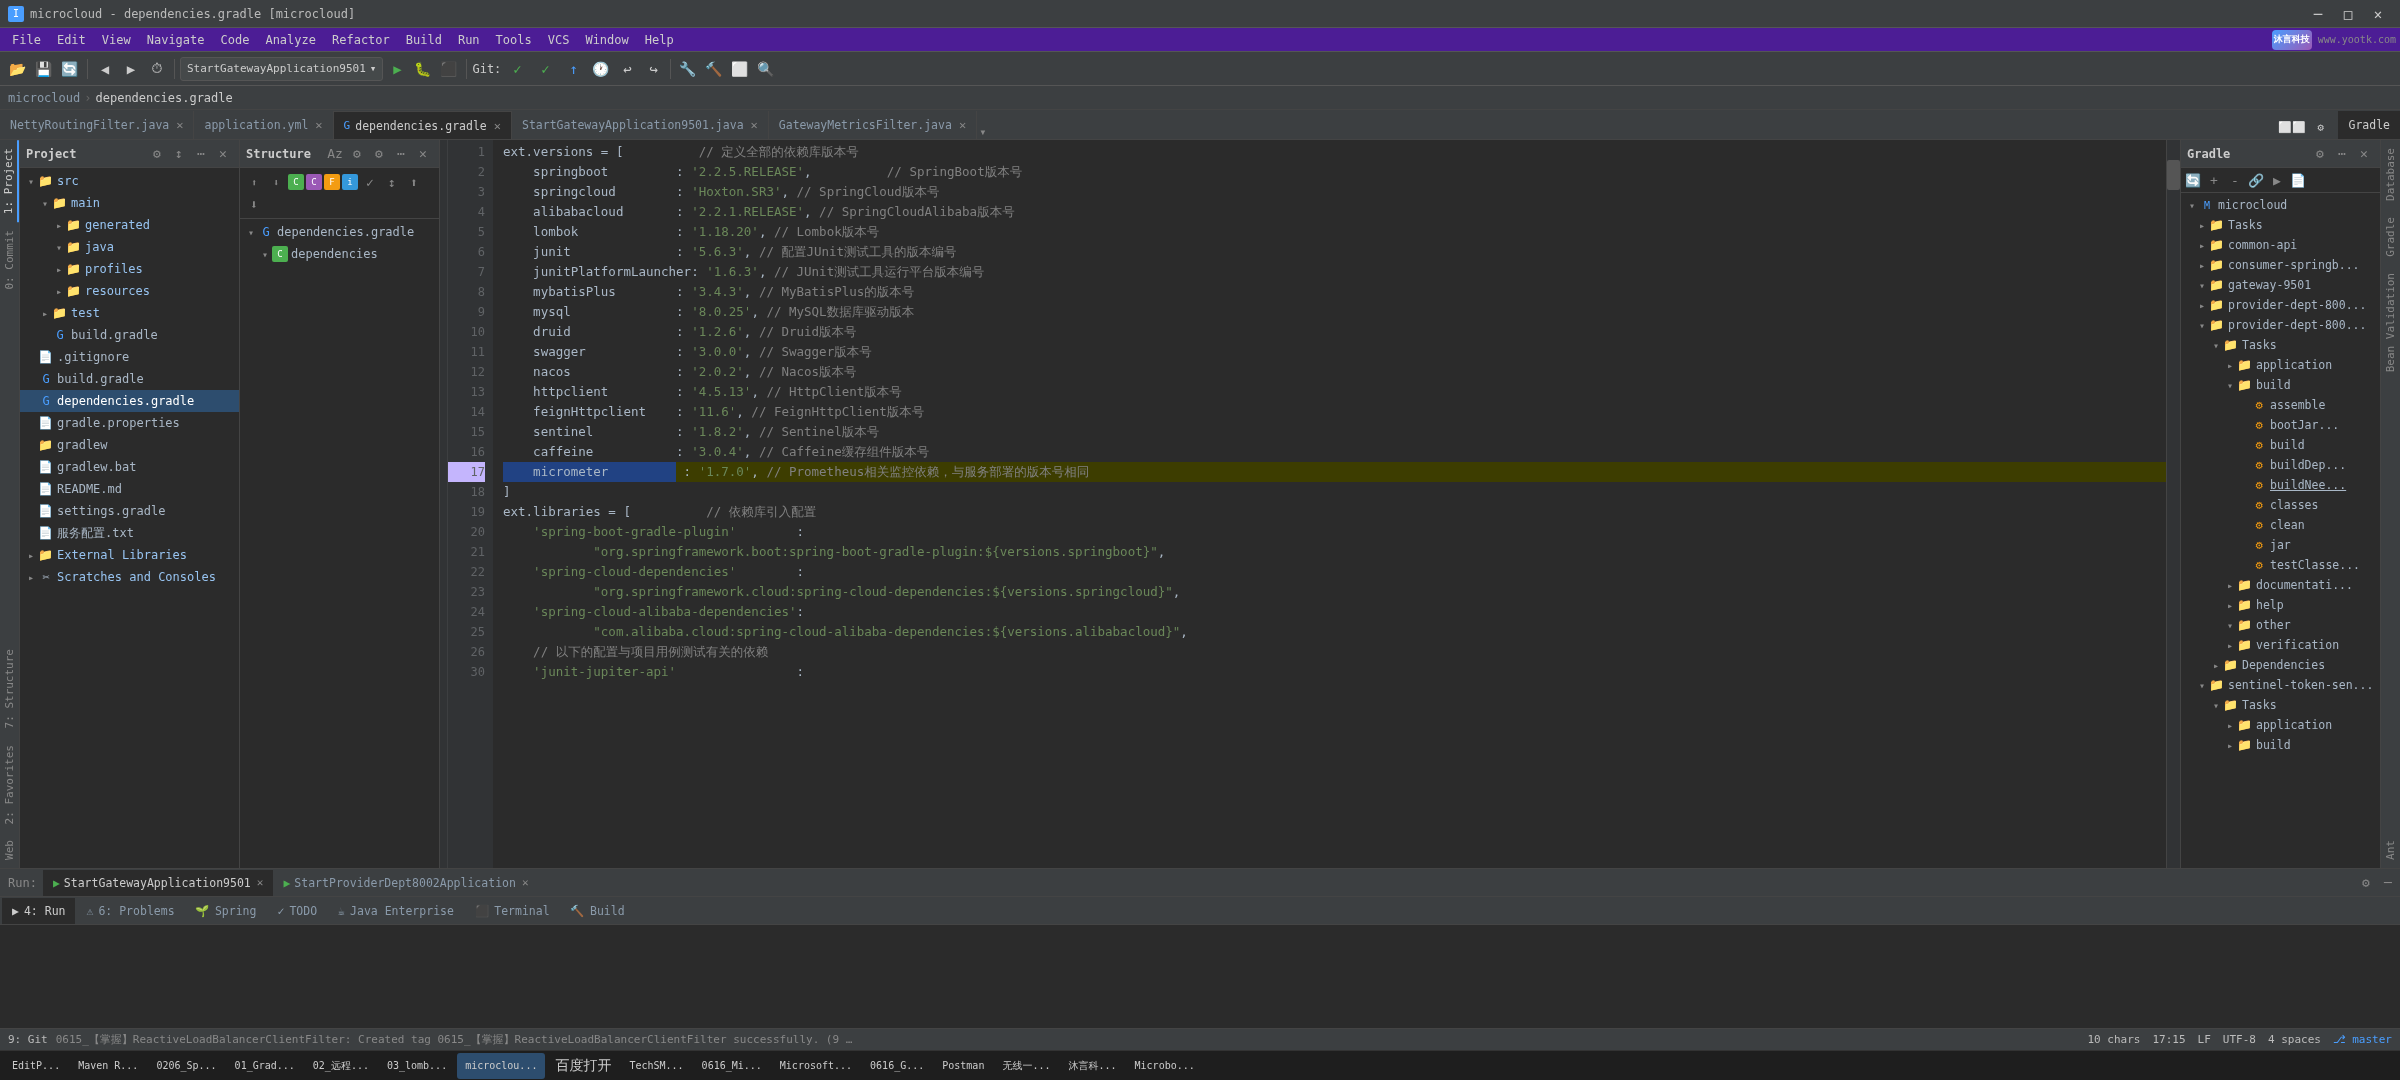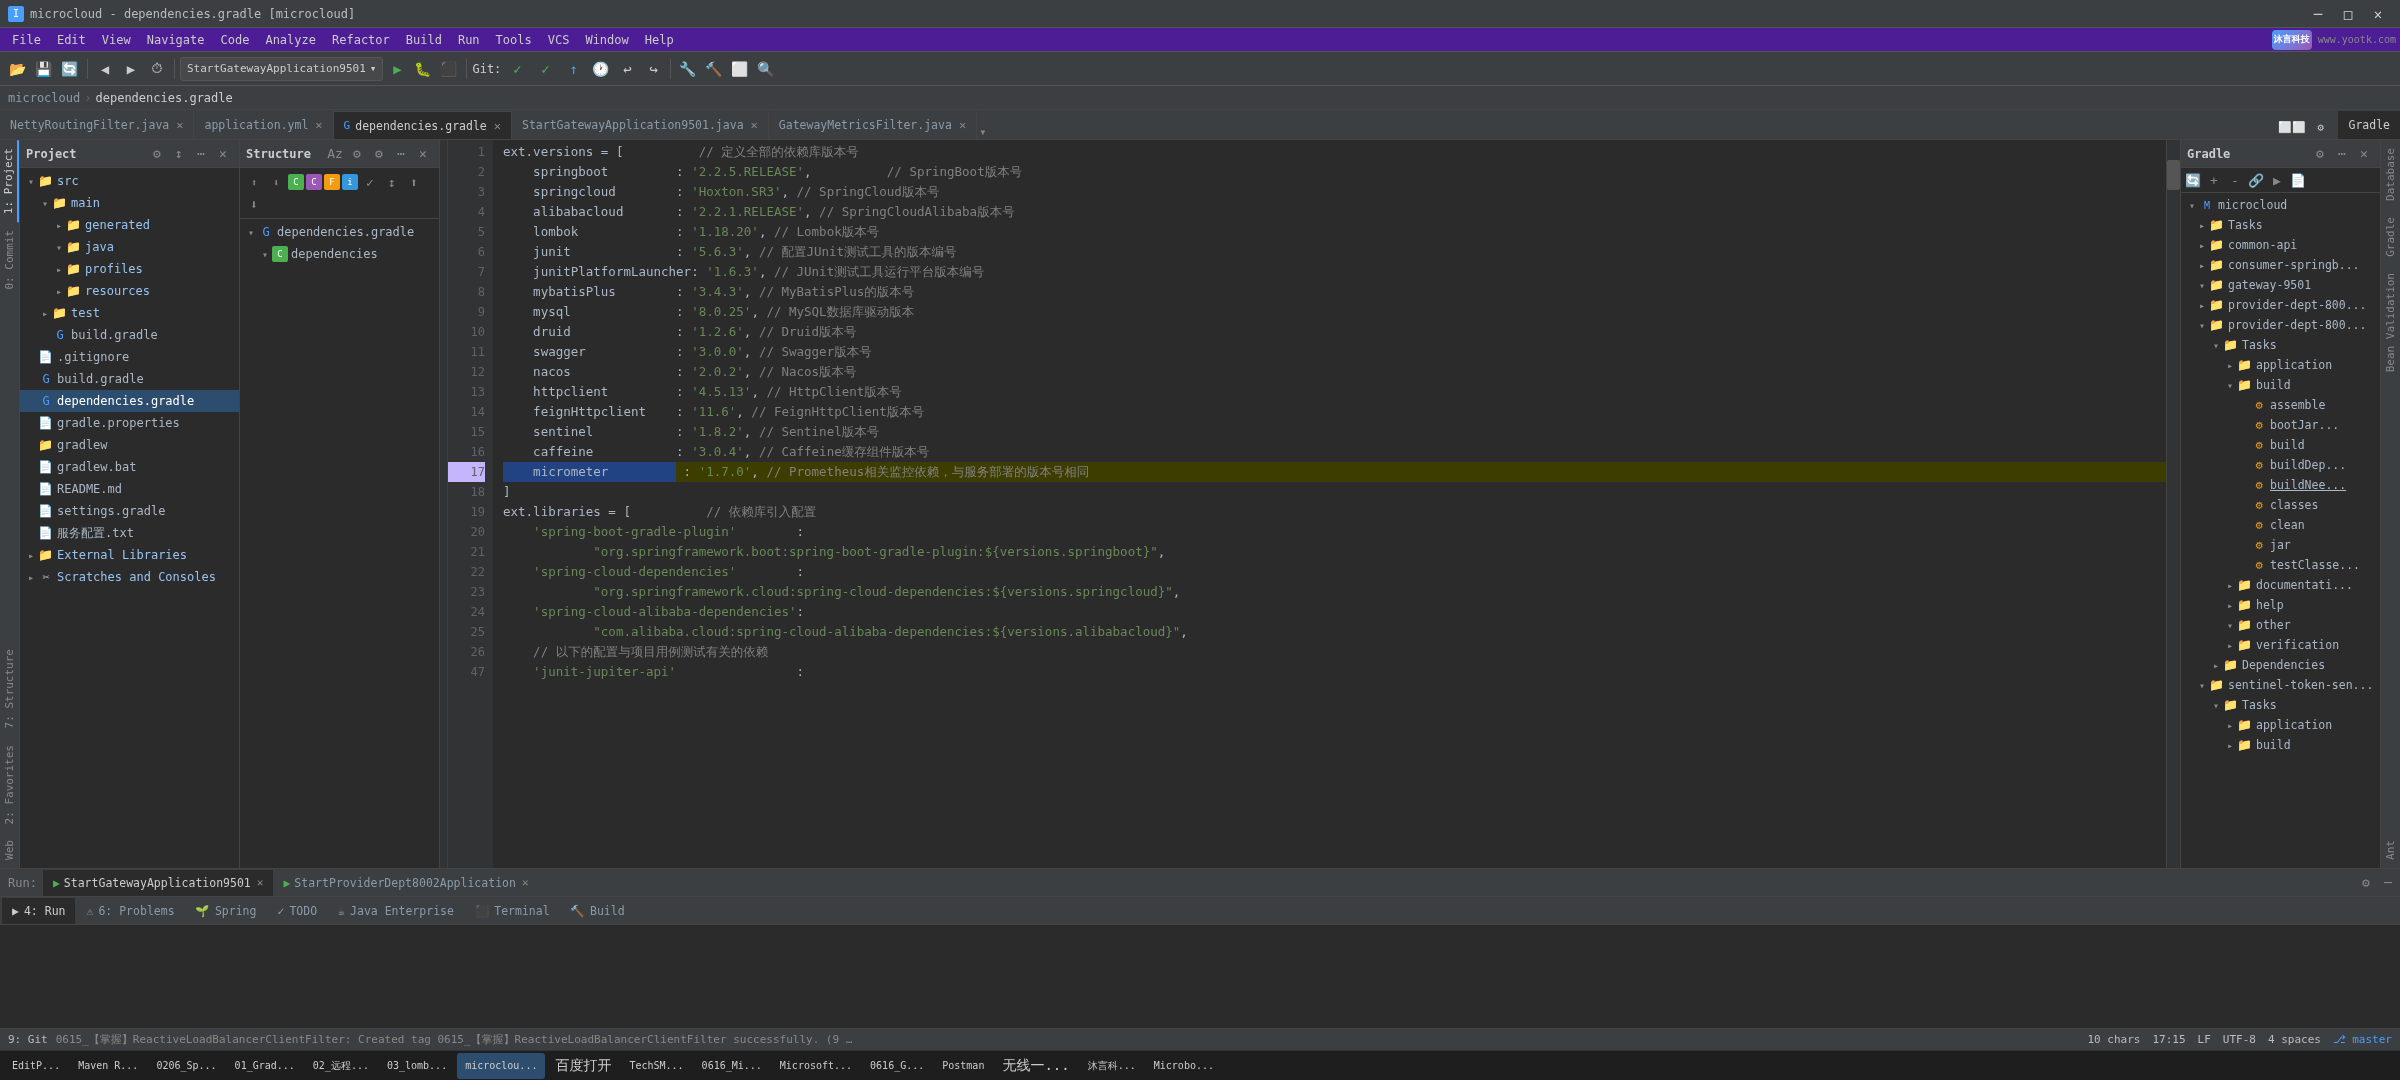--- a/index.html
+++ b/index.html
@@ -720,21 +720,21 @@
           <div style="background:#c4b5fd;">17</div>
           <div>18</div>
         <div>19</div>
           <div>20</div>
           <div>21</div>
           <div>22</div>
           <div>23</div>
         <div>24</div>
           <div>25</div>
           <div>26</div>
-          <div>47</div>
+          <div>30</div>
       </div>
       <div class="code-content">
 
         <div class="code-line"><span class="var">ext.versions = [</span><span class="cm">          // 定义全部的依赖库版本号</span></div>
 
         <div class="code-line"><span class="var">    springboot         : </span><span class="str">'2.2.5.RELEASE'</span><span class="var">,</span><span class="cm">          // SpringBoot版本号</span></div>
 
         <div class="code-line"><span class="var">    springcloud        : </span><span class="str">'Hoxton.SR3'</span><span class="var">,</span><span class="cm"> // SpringCloud版本号</span></div>
 
         <div class="code-line"><span class="var">    alibabacloud       : </span><span class="str">'2.2.1.RELEASE'</span><span class="var">,</span><span class="cm"> // SpringCloudAlibaba版本号</span></div>
@@ -1043,16 +1043,16 @@
   <div class="taskbar-item" style="font-size:10px;">01_Grad...</div>
   <div class="taskbar-item" style="font-size:10px;">02_远程...</div>
   <div class="taskbar-item" style="font-size:10px;">03_lomb...</div>
   <div class="taskbar-item active" style="font-size:10px;">microclou...</div>
   <div class="taskbar-item" style="font-size:14px;font-family:Liberation Mono, monospace;">百度打开</div>
   <div class="taskbar-item" style="font-size:10px;">TechSM...</div>
   <div class="taskbar-item" style="font-size:10px;">0616_Mi...</div>
   <div class="taskbar-item" style="font-size:10px;">Microsoft...</div>
   <div class="taskbar-item" style="font-size:10px;">0616_G...</div>
   <div class="taskbar-item" style="font-size:10px;">Postman</div>
-  <div class="taskbar-item" style="font-size:14px;">无线一...</div>
+  <div class="taskbar-item" style="font-size:10px;">无线一...</div>
   <div class="taskbar-item" style="font-size:10px;">沐言科...</div>
   <div class="taskbar-item" style="font-size:10px;">Microbo...</div>
 </div>
 
 </body></html>

